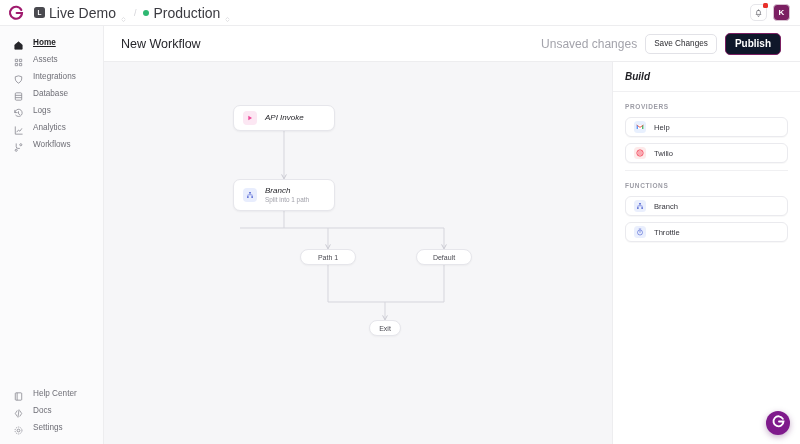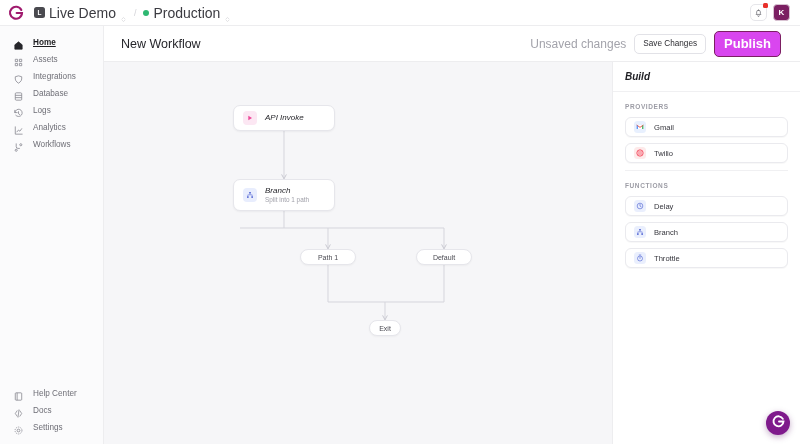--- a/index.html
+++ b/index.html
@@ -71,21 +71,21 @@
   }
   .page-title { font-size: 12.5px; color: #26262b; font-weight: 400; }
   .header-actions { margin-left: auto; display: flex; align-items: center; gap: 8px; }
   .unsaved { font-size: 12px; color: #a3a3ab; }
   .btn-secondary {
     font-size: 8.2px; color: #2c2c31; background: #fff;
     border: 1px solid #e2e2e7; border-radius: 5px;
     padding: 4.5px 8px; cursor: pointer; white-space: nowrap;
   }
   .btn-primary {
-    font-size: 13px; color: #fff; background: #d946ef;
+    font-size: 10px; color: #fff; background: #0f172a;
     border: 1px solid #7b1f62; border-radius: 5px;
     padding: 4.5px 9px; cursor: pointer; white-space: nowrap; font-weight: 600;
   }
 
   
   .canvas {
     position: absolute; top: 62px; left: 104px; width: 508px; height: 382px;
     background-color: #f6f6f8;
     background-image: radial-gradient(circle, #dcdce2 0.7px, transparent 0.7px);
     background-size: 10px 10px;
@@ -379,49 +379,40 @@
     <div class="lib-item">
       <span class="lib-icon gmail">
         <svg viewBox="0 0 24 24" width="8" height="8">
             <path d="M2 6h20v12H2z" fill="#fff"></path>
             <path d="M2 6l10 7L22 6" fill="none" stroke="#ea4335" stroke-width="2.6"></path>
             <path d="M2 6v12h3.5V9L2 6z" fill="#4285f4"></path>
             <path d="M22 6v12h-3.5V9L22 6z" fill="#34a853"></path>
             <path d="M5.5 9l6.5 4.6L18.5 9v9h-13z" fill="#fbbc05" opacity=".0"></path>
           </svg>
       </span>
-      <span class="lib-label">Gmail</span>
+      <span class="lib-label">Help</span>
     </div>
 
     <div class="lib-item">
       <span class="lib-icon twilio">
         <svg viewBox="0 0 24 24" width="8" height="8">
             <circle cx="12" cy="12" r="9.5" fill="none" stroke="#f22f46" stroke-width="2.4"></circle>
             <circle cx="9" cy="9" r="1.9" fill="#f22f46"></circle>
             <circle cx="15" cy="9" r="1.9" fill="#f22f46"></circle>
             <circle cx="9" cy="15" r="1.9" fill="#f22f46"></circle>
             <circle cx="15" cy="15" r="1.9" fill="#f22f46"></circle>
           </svg>
       </span>
       <span class="lib-label">Twilio</span>
     </div>
 
     <div class="panel-divider"></div>
 
     <div class="section-label">FUNCTIONS</div>
 
-    <div class="lib-item">
-      <span class="lib-icon fn">
-        <svg viewBox="0 0 24 24" width="8" height="8">
-            <circle cx="12" cy="12" r="8.5" fill="none" stroke="#4f63d2" stroke-width="1.9"></circle>
-            <path d="M12 7v5.2l3.4 2" fill="none" stroke="#4f63d2" stroke-width="1.9" stroke-linecap="round"></path>
-          </svg>
-      </span>
-      <span class="lib-label">Delay</span>
-    </div>
 
     <div class="lib-item">
       <span class="lib-icon fn">
         <svg viewBox="0 0 24 24" width="8" height="8">
             <rect x="9.5" y="3" width="5" height="4.5" fill="#4f63d2"></rect>
             <rect x="3" y="16" width="5" height="4.5" fill="#4f63d2"></rect>
             <rect x="16" y="16" width="5" height="4.5" fill="#4f63d2"></rect>
             <path d="M12 7.5v4M5.5 16v-4.5h13V16" fill="none" stroke="#4f63d2" stroke-width="1.5"></path>
           </svg>
       </span>

